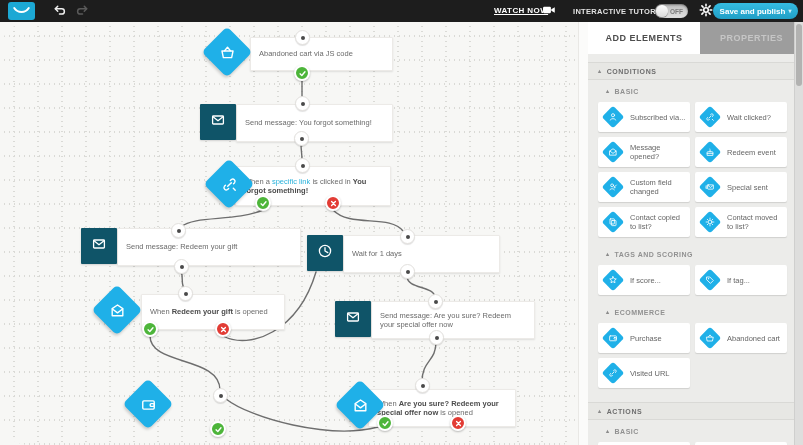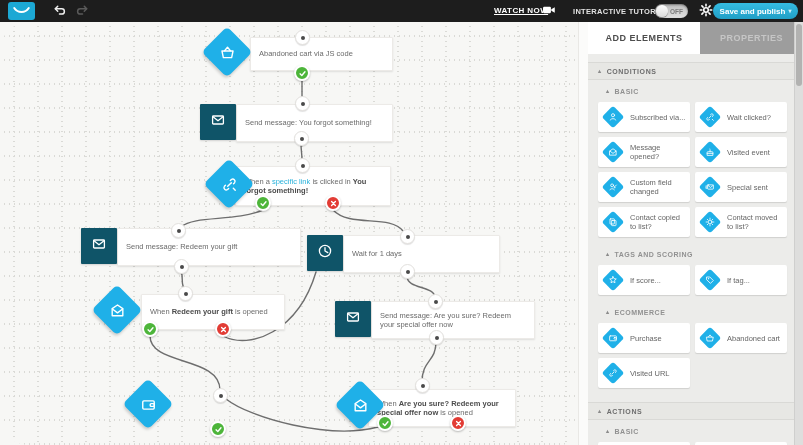--- a/index.html
+++ b/index.html
@@ -396,21 +396,21 @@
                 <svg viewBox="0 0 16 16">
                   <g fill="none" stroke="#fff" stroke-width="1.3" stroke-linecap="round" stroke-linejoin="round">
                     <path d="M3.4,12.8 V8.6 a1,1 0 0 1 1,-1 h7.2 a1,1 0 0 1 1,1 v4.2 Z"></path>
                     <path d="M8,7.4 V5.8"></path>
                     <path d="M8,3 c0.6,0.8 -0.6,1.3 0,2.1" stroke-width="1"></path>
                     <path d="M3.4,10.2 h9.2"></path>
                   </g>
                 </svg>
               </span>
             </span>
-            <span class="el-label">Visited event</span>
+            <span class="el-label">Redeem event</span>
           </div>
           <div class="el-card">
             <span class="cd-holder">
               <span class="cd-diamond"></span>
               <span class="cd-glyph">
                 <svg viewBox="0 0 16 16">
                   <g fill="none" stroke="#fff" stroke-width="1.3" stroke-linecap="round" stroke-linejoin="round">
                     <circle cx="6.6" cy="5.4" r="2.3"></circle>
                     <path d="M3,12.6 C3.4,10 9.8,10 10.2,12.6"></path>
                     <path d="M10.6,7.6 L13.4,4.8 M10.3,7.9 l-0.3,1.5 1.5,-0.3"></path>

